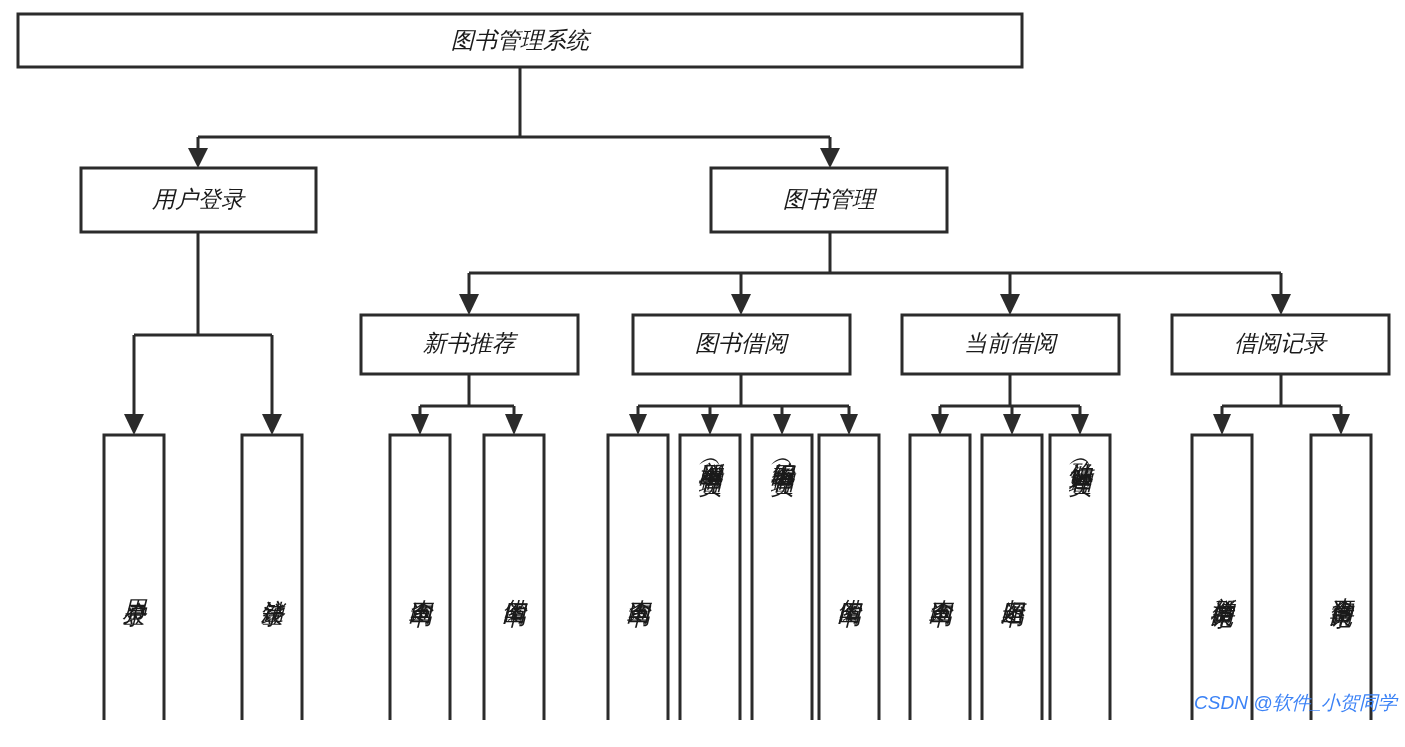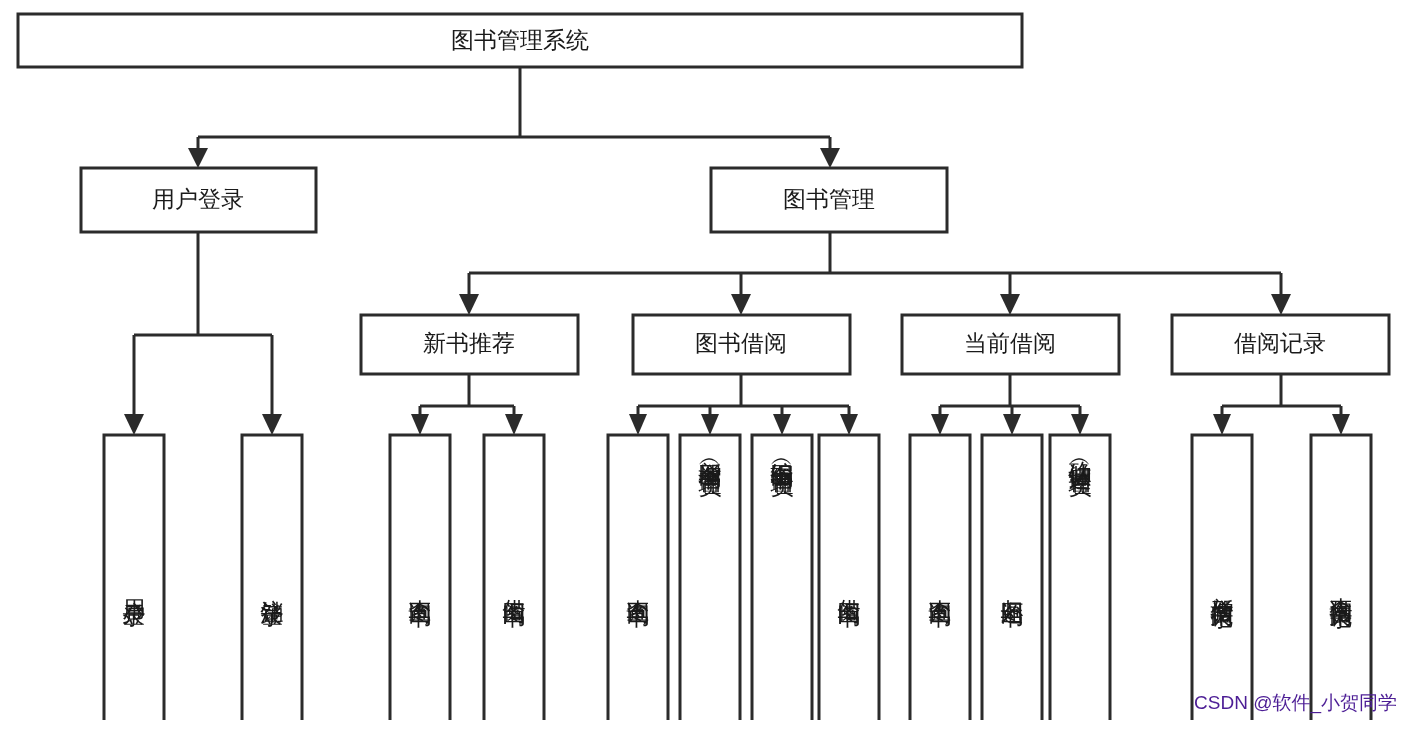--- a/index.html
+++ b/index.html
@@ -9,20 +9,21 @@
   }
   body {
     font-family: "Liberation Sans", "DejaVu Sans", sans-serif;
   }
   #diagram-root {
     position: relative;
     width: 1405px;
     height: 720px;
     background: #ffffff;
     overflow: hidden;
+    font-style: italic;
   }
   svg#flow-svg {
     position: absolute;
     left: 0;
     top: 0;
     width: 1405px;
     height: 747px;
     display: block;
   }
   .node-box {
@@ -63,21 +64,21 @@
     color: #1a1a1a;
     letter-spacing: 2px;
     white-space: nowrap;
   }
   .watermark {
     position: absolute;
     right: 8px;
     bottom: 4px;
     font-family: "Liberation Sans", "DejaVu Sans", sans-serif;
     font-size: 19px;
-    color: #4c1d95;
+    color: #3b82f6;
     white-space: nowrap;
     pointer-events: none;
   }
 </style>
 </head>
 <body>
 
 <div id="diagram-root">
 
   <svg id="flow-svg" viewBox="0 0 1405 747">

